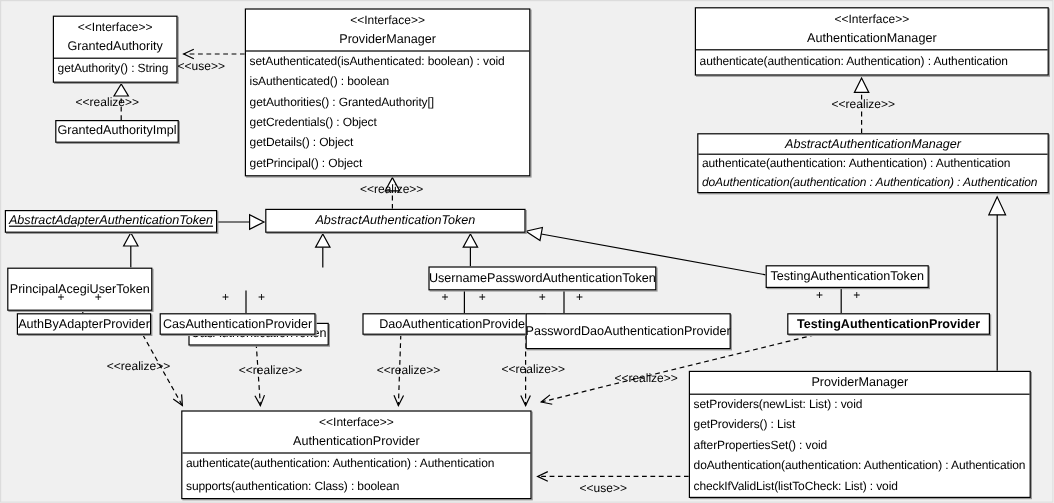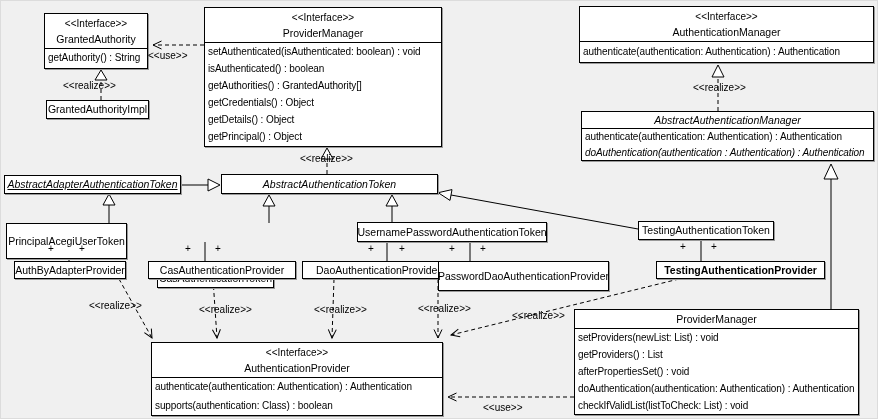--- a/index.html
+++ b/index.html
@@ -152,21 +152,21 @@
   </div>
 
   <div class="cls single" id="testing-authentication-token" style="left:637px;top:220px;width:136px;height:19px;">
     <span class="cname">TestingAuthenticationToken</span>
   </div>
 
   <div class="cls single" id="auth-by-adapter-provider" style="left:13px;top:260px;width:112px;height:18px;">
     <span class="cname">AuthByAdapterProvider</span>
   </div>
 
-  <div class="cls single" id="cas-authentication-provider" style="left:147px;top:260px;width:148px;height:18px;">
+  <div class="cls single" id="cas-authentication-provider" style="left:132px;top:260px;width:130px;height:18px;">
     <span class="cname">CasAuthenticationProvider</span>
   </div>
 
   <div class="cls single" id="dao-authentication-provider" style="left:301px;top:260px;width:153px;height:18px;">
     <span class="cname">DaoAuthenticationProvider</span>
   </div>
 
   <div class="cls single" id="password-dao-authentication-provider" style="left:437px;top:260px;width:171px;height:30px;">
     <span class="cname">PasswordDaoAuthenticationProvider</span>
   </div>

